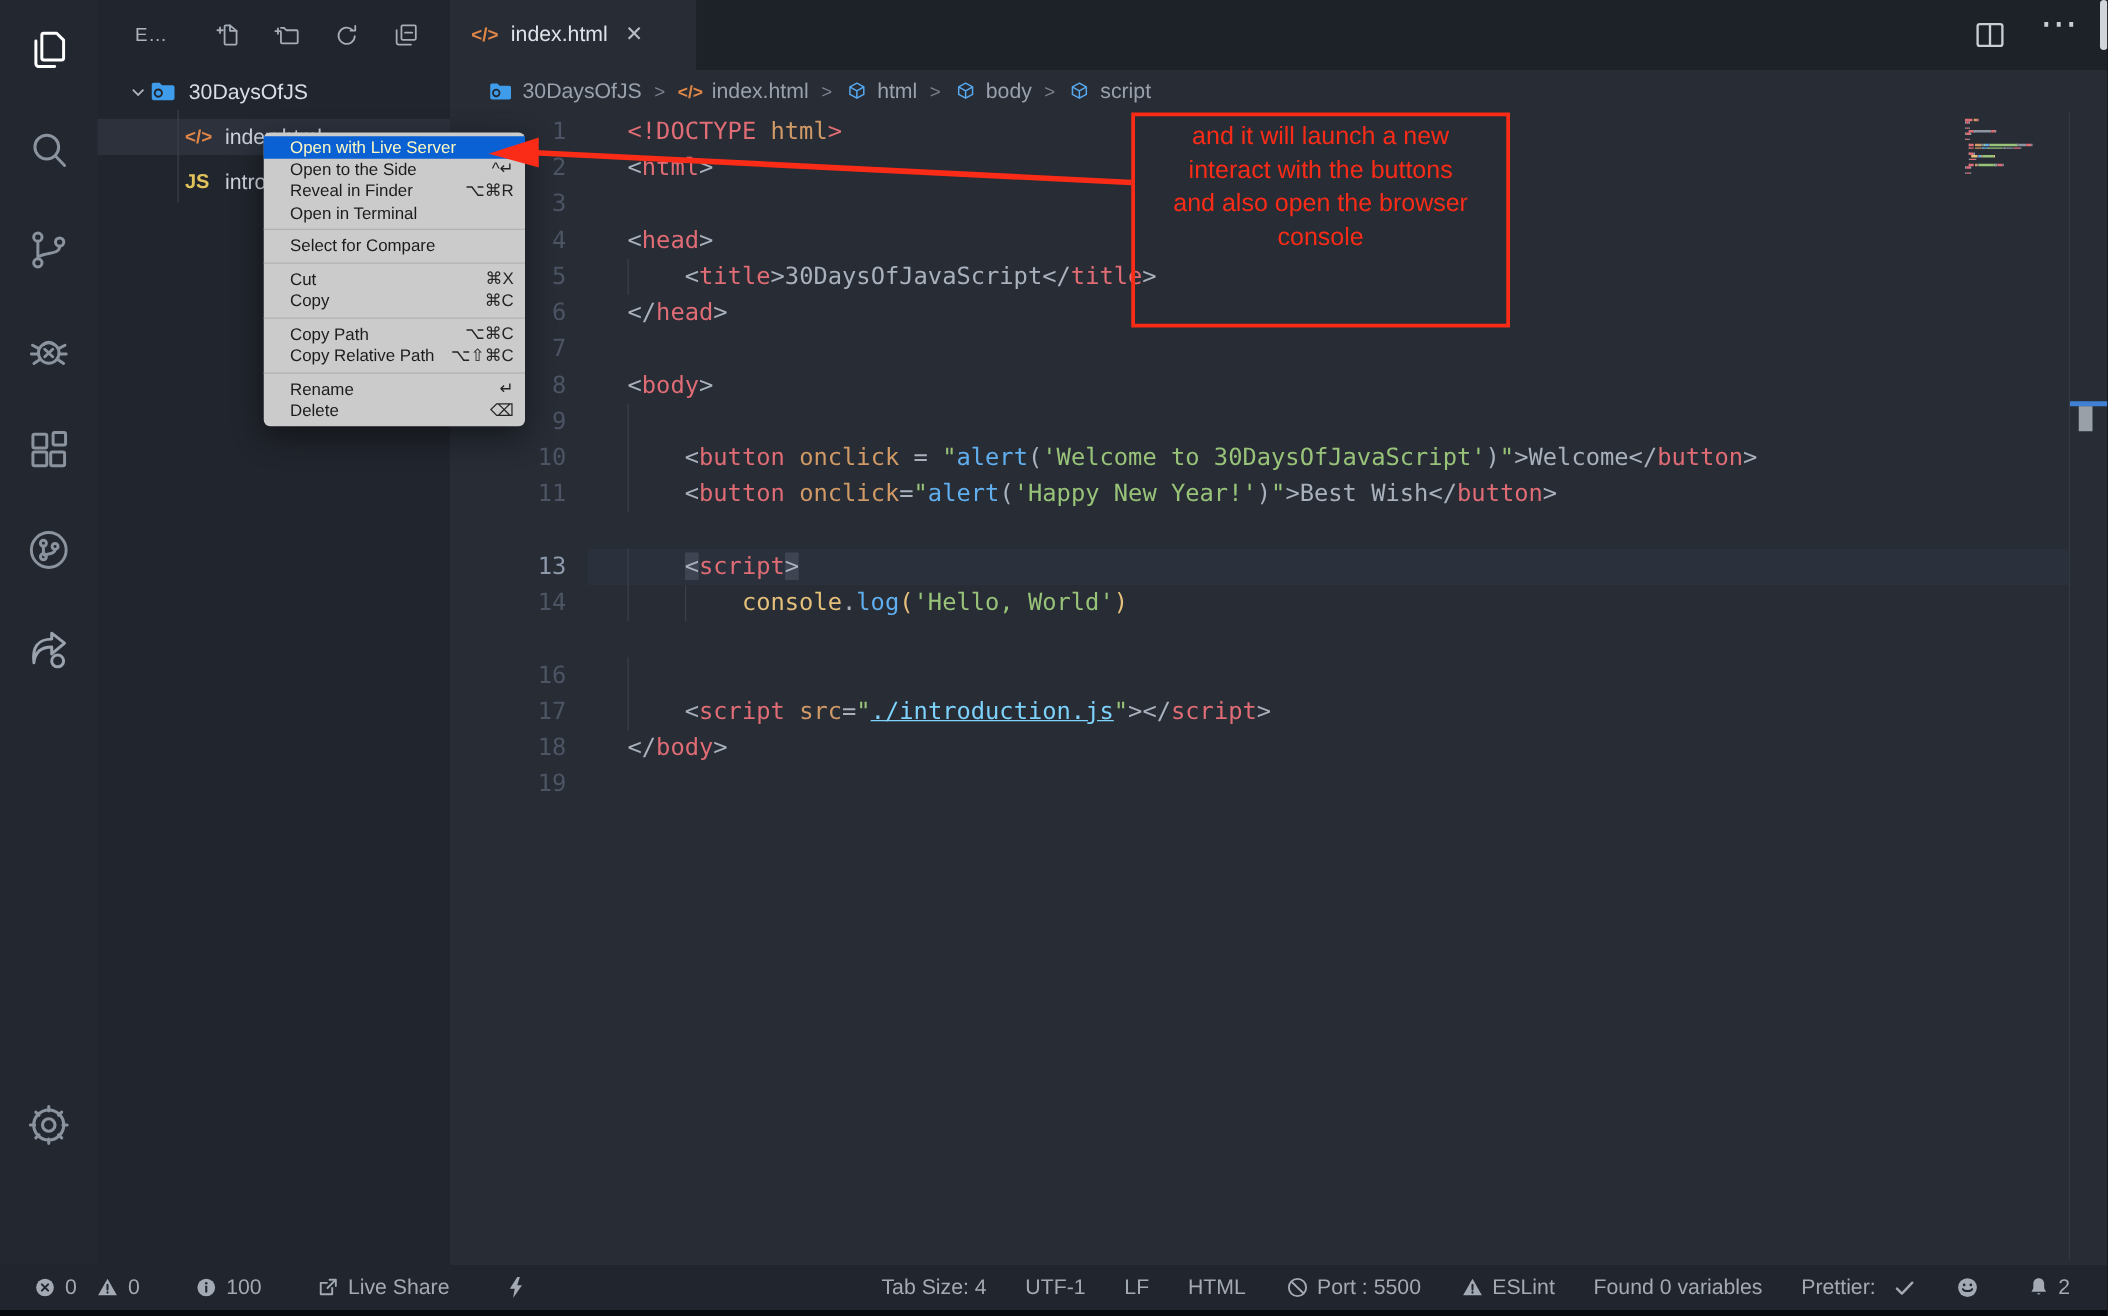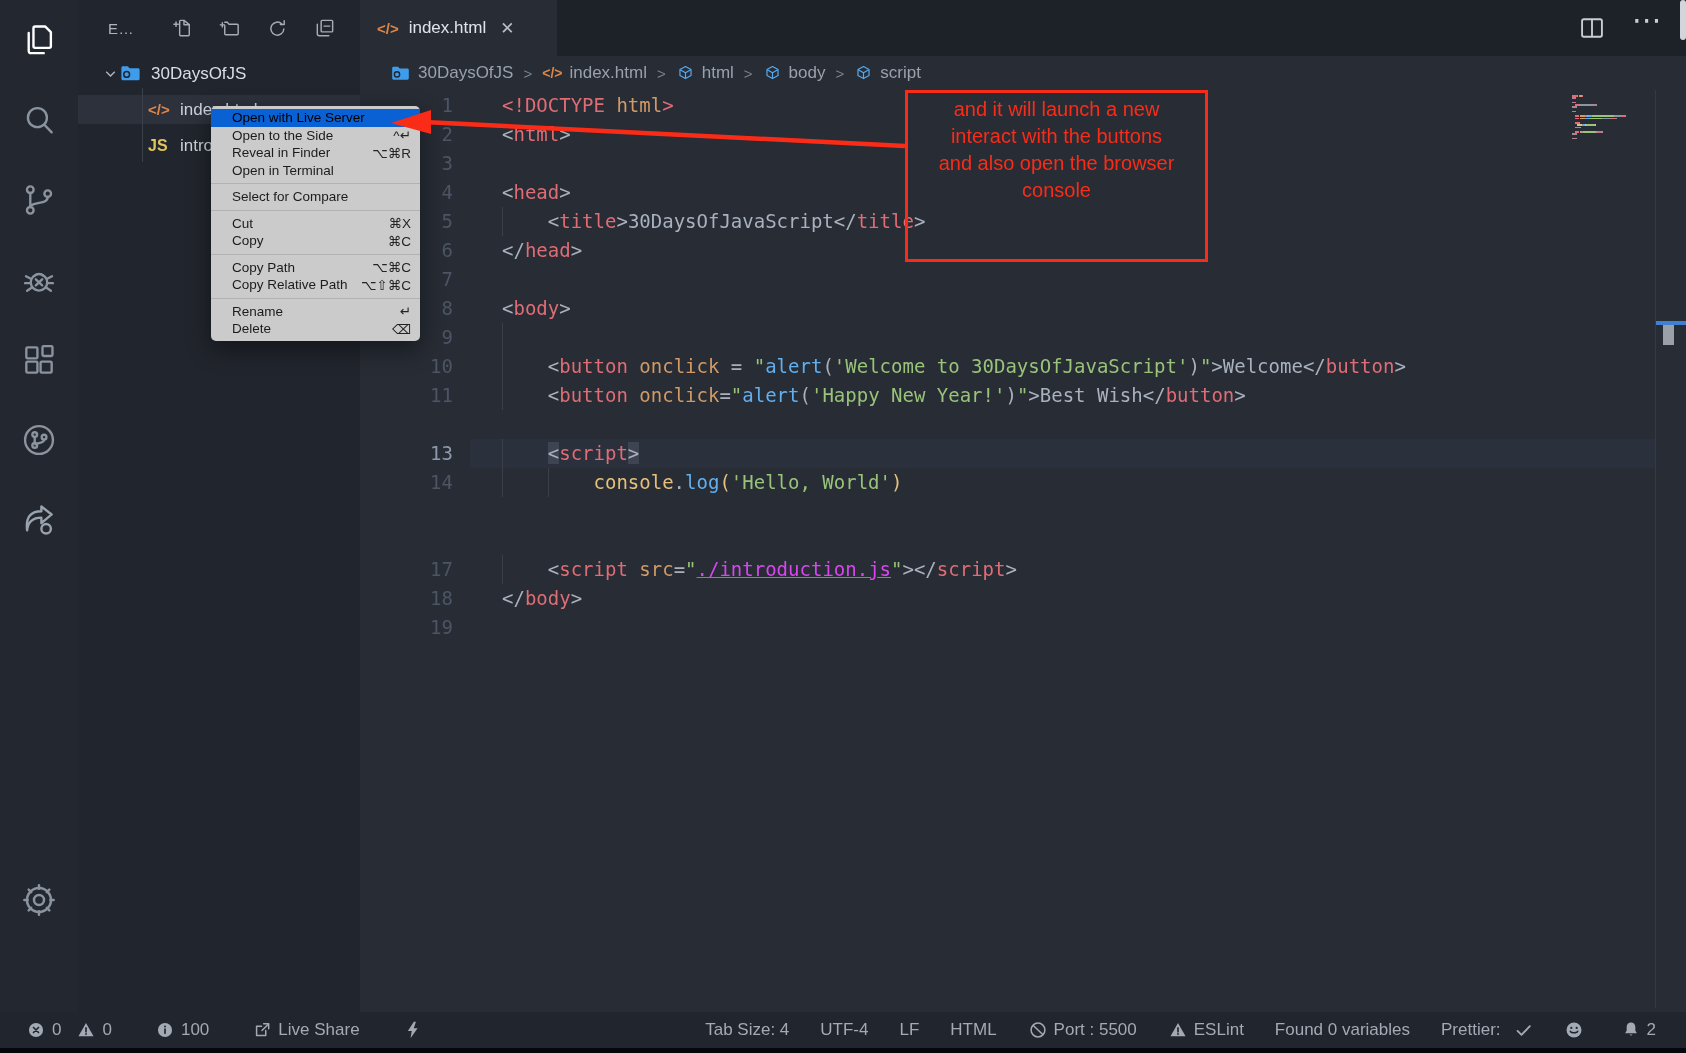--- a/index.html
+++ b/index.html
@@ -36,36 +36,36 @@
   
   #code{left:360px;top:91px;width:1326px;height:917px;font-family:"DejaVu Sans Mono","Liberation Mono",monospace;font-size:19px;}
   .crow{position:absolute;left:0;width:1326px;height:29px;line-height:29px;white-space:pre;}
   .crow .cur-bg{position:absolute;left:110px;right:31px;top:0;bottom:0;background:#2b313c;}
   .ln{position:absolute;left:0;top:0;width:93px;text-align:right;color:#4d5565;}
   .ln.cur{color:#8e9aab;}
   .ct{position:absolute;left:142px;top:0;}
   .guide{position:absolute;top:0;width:1px;height:29px;background:#3a4049;}
   .tok-t{color:#e06c75}.tok-a{color:#d19a66}.tok-s{color:#98c379}
   .tok-f{color:#61afef}.tok-o{color:#e5c07b}.tok-w{color:#a9b1bd}
-  .tok-u{color:#d946ef;text-decoration:underline;}
+  .tok-u{color:#7dd3fc;text-decoration:underline;}
   .tok-wh{color:#a9b1bd;background:#3e4451;}
   
   #minimap{left:1572px;top:95px;width:84px;height:50px;}
   .mm-seg{position:absolute;height:1.6px;}
   #mm-border{left:1655px;top:90px;width:1px;height:918px;background:#394049;opacity:.7;}
   #ruler-mark{left:1656px;top:321px;width:30px;height:4px;background:#3f7fd4;}
   #ruler-handle{left:1663px;top:325px;width:11px;height:20px;background:#9aa0a8;cursor:pointer;}
   #corner-pill{left:1680px;top:0;width:6px;height:40px;background:#d2d5d9;border-radius:3px;}
   
   #ctxmenu{left:211px;top:106px;width:209px;background:#cbcbcb;border-radius:5px;
            box-shadow:0 8px 24px rgba(0,0,0,.45);padding:3px 0;z-index:40;
            font-size:13.5px;color:#1c1c1c;}
   .mi{height:17.5px;display:flex;align-items:center;padding:0 9px 0 21px;cursor:pointer;white-space:nowrap;}
   .mi .mi-sc{margin-left:auto;color:#242424;}
-  .mi.hl{background:#0961d3;color:#000000;}
+  .mi.hl{background:#0961d3;color:#fef9c3;}
   .mi.hl .mi-sc{color:#fff;}
   .msep{height:1px;background:#b2b2b2;margin:4px 0;}
   
   #note{left:905px;top:90px;width:297px;height:163px;border:3px solid #fb2c17;z-index:50;
         color:#fb2c17;font-size:20px;line-height:27px;text-align:center;padding-top:3px;}
   #arrow-svg{left:0;top:0;z-index:60;pointer-events:none;}
   
   #statusbar{left:0;top:1012px;width:1686px;height:36px;background:#21252d;display:flex;align-items:center;
              color:#a3aab4;font-size:17px;z-index:6;}
   .st-item{display:flex;align-items:center;cursor:pointer;white-space:nowrap;}
@@ -306,20 +306,21 @@
       <div class="crow" style="top: 87px;"><span class="ln">4</span><span class="ct"><span class="tok-w">&lt;</span><span class="tok-t">head</span><span class="tok-w">&gt;</span></span></div>
       <div class="crow" style="top: 116px;"><div class="guide" style="left: 142px;"></div><span class="ln">5</span><span class="ct"><span class="tok-w">    </span><span class="tok-w">&lt;</span><span class="tok-t">title</span><span class="tok-w">&gt;</span><span class="tok-w">30DaysOfJavaScript</span><span class="tok-w">&lt;/</span><span class="tok-t">title</span><span class="tok-w">&gt;</span></span></div>
       <div class="crow" style="top: 145px;"><span class="ln">6</span><span class="ct"><span class="tok-w">&lt;/</span><span class="tok-t">head</span><span class="tok-w">&gt;</span></span></div>
       <div class="crow" style="top: 174px;"><span class="ln">7</span><span class="ct"></span></div>
       <div class="crow" style="top: 203px;"><span class="ln">8</span><span class="ct"><span class="tok-w">&lt;</span><span class="tok-t">body</span><span class="tok-w">&gt;</span></span></div>
       <div class="crow" style="top: 232px;"><div class="guide" style="left: 142px;"></div><span class="ln">9</span><span class="ct"></span></div>
       <div class="crow" style="top: 261px;"><div class="guide" style="left: 142px;"></div><span class="ln">10</span><span class="ct"><span class="tok-w">    </span><span class="tok-w">&lt;</span><span class="tok-t">button</span><span class="tok-w"> </span><span class="tok-a">onclick</span><span class="tok-w"> = </span><span class="tok-s">"</span><span class="tok-f">alert</span><span class="tok-w">(</span><span class="tok-s">'Welcome to 30DaysOfJavaScript'</span><span class="tok-w">)</span><span class="tok-s">"</span><span class="tok-w">&gt;</span><span class="tok-w">Welcome</span><span class="tok-w">&lt;/</span><span class="tok-t">button</span><span class="tok-w">&gt;</span></span></div>
       <div class="crow" style="top: 290px;"><div class="guide" style="left: 142px;"></div><span class="ln">11</span><span class="ct"><span class="tok-w">    </span><span class="tok-w">&lt;</span><span class="tok-t">button</span><span class="tok-w"> </span><span class="tok-a">onclick</span><span class="tok-w">=</span><span class="tok-s">"</span><span class="tok-f">alert</span><span class="tok-w">(</span><span class="tok-s">'Happy New Year!'</span><span class="tok-w">)</span><span class="tok-s">"</span><span class="tok-w">&gt;</span><span class="tok-w">Best Wish</span><span class="tok-w">&lt;/</span><span class="tok-t">button</span><span class="tok-w">&gt;</span></span></div>
       <div class="crow" style="top: 348px;"><div class="cur-bg"></div><div class="guide" style="left: 142px;"></div><span class="ln cur">13</span><span class="ct"><span class="tok-w">    </span><span class="tok-wh">&lt;</span><span class="tok-t">script</span><span class="tok-wh">&gt;</span></span></div>
       <div class="crow" style="top: 377px;"><div class="guide" style="left: 142px;"></div><div class="guide" style="left: 187.76px;"></div><span class="ln">14</span><span class="ct"><span class="tok-w">        </span><span class="tok-o">console</span><span class="tok-w">.</span><span class="tok-f">log</span><span class="tok-o">(</span><span class="tok-s">'Hello, World'</span><span class="tok-o">)</span></span></div>
+      <div class="crow" style="top: 435px;"><div class="guide" style="left: 142px;"></div><span class="ln">16</span><span class="ct"></span></div>
       <div class="crow" style="top: 464px;"><div class="guide" style="left: 142px;"></div><span class="ln">17</span><span class="ct"><span class="tok-w">    </span><span class="tok-w">&lt;</span><span class="tok-t">script</span><span class="tok-w"> </span><span class="tok-a">src</span><span class="tok-w">=</span><span class="tok-s">"</span><span class="tok-u">./introduction.js</span><span class="tok-s">"</span><span class="tok-w">&gt;</span><span class="tok-w">&lt;/</span><span class="tok-t">script</span><span class="tok-w">&gt;</span></span></div>
       <div class="crow" style="top: 493px;"><span class="ln">18</span><span class="ct"><span class="tok-w">&lt;/</span><span class="tok-t">body</span><span class="tok-w">&gt;</span></span></div>
       <div class="crow" style="top: 522px;"><span class="ln">19</span><span class="ct"></span></div>
     </div>
 
   <div id="minimap" class="abs">
       <div class="mm-seg" style="left: 0px; top: 0px; width: 6.12px; background: rgb(224, 108, 117);"></div>
       <div class="mm-seg" style="left: 6.8px; top: 0px; width: 2.72px; background: rgb(209, 154, 102);"></div>
       <div class="mm-seg" style="left: 9.52px; top: 0px; width: 1px; background: rgb(224, 108, 117);"></div>
       <div class="mm-seg" style="left: 0px; top: 2.25px; width: 1px; background: rgb(141, 149, 162);"></div>
@@ -516,21 +517,21 @@
               <path d="M13 2 L5.8 13.2 h4.7 L9 22 17.5 9.8 h-4.6 L15.5 2 z" fill="#a3aab4"></path>
             </svg>
           </span>
         </div>
       </div>
     <div id="st-right">
         <div class="st-item">
           <span>Tab Size: 4</span>
         </div>
         <div class="st-item">
-          <span>UTF-4</span>
+          <span>UTF-1</span>
         </div>
         <div class="st-item">
           <span>LF</span>
         </div>
         <div class="st-item">
           <span>HTML</span>
         </div>
         <div class="st-item">
           <span style="display: flex;">
             <svg viewBox="0 0 24 24" fill="none" stroke="#a3aab4" stroke-width="1.8" style="width: 20px; height: 20px;">

